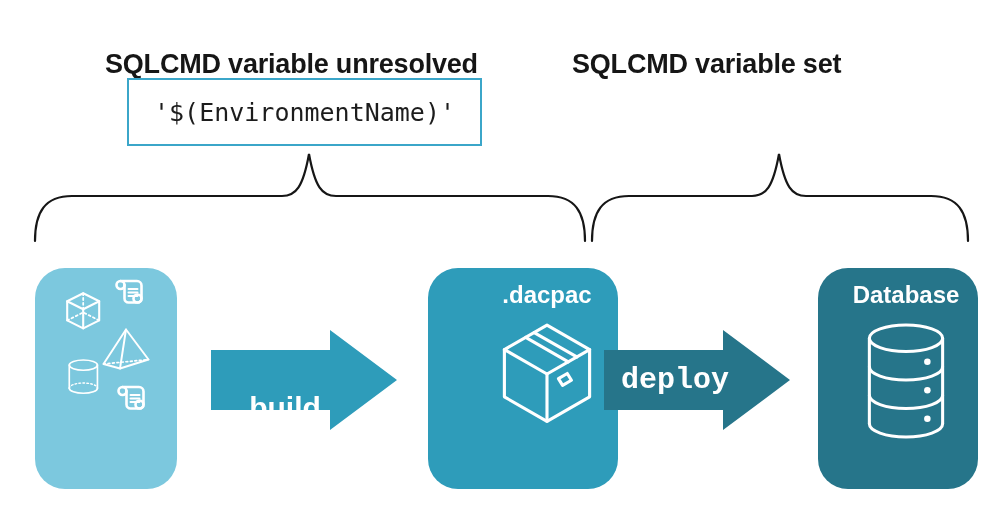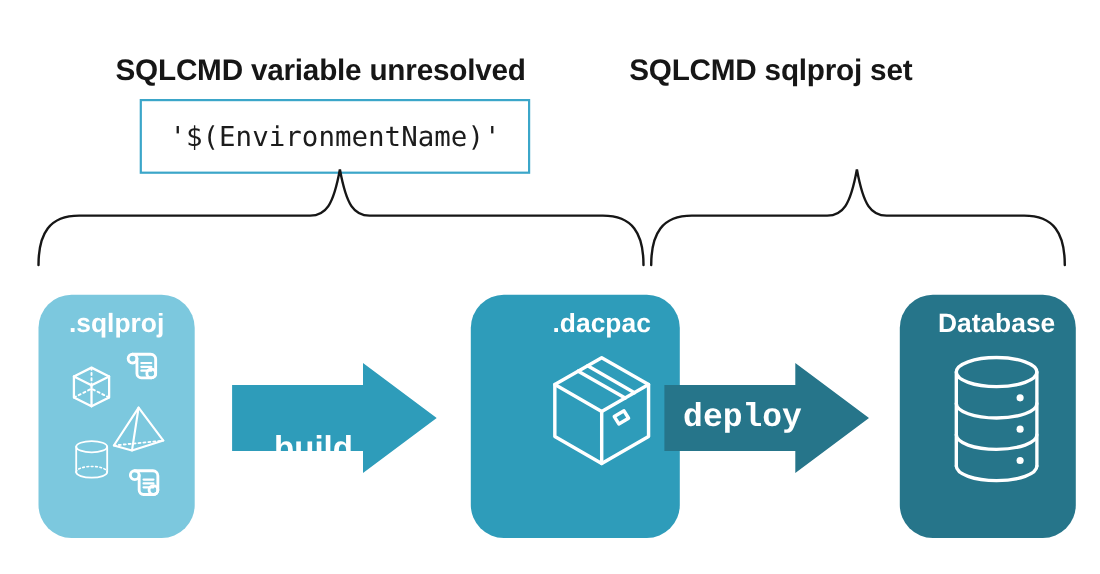--- a/index.html
+++ b/index.html
@@ -13,21 +13,20 @@
     white-space:nowrap;
     margin-top:27px;
   }
   .heading-left{left:105px;}
   .heading-right{left:572px;}
   .codebox{
     position:absolute;border:2px solid var(--code-border);background:#fff;
     display:flex;align-items:center;justify-content:center;
     font-family:"DejaVu Sans Mono",monospace;font-size:25px;color:#1c1c1c;
     white-space:nowrap;
-    margin-top:12px;
   }
   .codebox-left{left:127px;top:78px;width:351px;height:64px;}
   .codebox-right{left:668px;top:80px;width:200px;height:62px;}
   .braces{position:absolute;left:0;top:0;pointer-events:none;}
   .braces path{fill:none;stroke:var(--ink);stroke-width:2.2;stroke-linecap:round;}
   .node{position:absolute;top:268px;height:221px;border-radius:30px;}
   .node-sqlproj{left:35px;width:142px;background:var(--teal-light);}
   .node-dacpac{left:428px;width:142px;background:var(--teal-mid);padding-left:48px;}
   .node-database{left:818px;width:144px;background:var(--teal-dark);padding-left:16px;}
   .node-label{
@@ -53,33 +52,32 @@
   }
   .arrow-label-build{left:215px;width:140px;margin-top:28px;}
   .arrow-label-deploy{left:600px;width:150px;font-family:Liberation Mono, monospace;}
 </style>
 </head>
 <body>
 
 <div class="canvas">
 
   <div class="heading heading-left">SQLCMD variable unresolved</div>
-  <div class="heading heading-right">SQLCMD sqlproj set</div>
+  <div class="heading heading-right">SQLCMD variable set</div>
 
   <div class="codebox codebox-left">
     <span>'$(EnvironmentName)'</span>
   </div>
 
   <svg class="braces" width="1000" height="522" viewBox="0 0 1000 522">
     <path d="M35 241 C35 212 45 196 72 196 L282 196 C296 196 303 187 309 154 C315 187 322 196 336 196 L548 196 C575 196 585 212 585 241"></path>
     <path d="M592 241 C592 212 602 196 629 196 L752 196 C766 196 773 187 779 154 C785 187 792 196 806 196 L931 196 C958 196 968 212 968 241"></path>
   </svg>
 
   <div class="node node-sqlproj">
-    <div class="node-label">.sqlproj</div>
     <svg class="cluster" width="112" height="150" viewBox="0 0 112 150">
       <defs>
         <g id="scroll" class="icon-stroke-sm">
           <circle cx="6.5" cy="7" r="4"></circle>
           <path d="M6.5 3 H23 A4.5 4.5 0 0 1 27.5 7.5 V20.5 A4 4 0 0 1 23.5 24.5 H14.5 A4 4 0 0 1 10.5 20.5 V7"></path>
           <circle cx="23.5" cy="20.5" r="4"></circle>
           <path class="thin" d="M14.5 11 H23.5 M14.5 14.5 H23.5 M14.5 18 H23.5"></path>
         </g>
       </defs>
       <use href="#scroll" x="64" y="6"></use>

